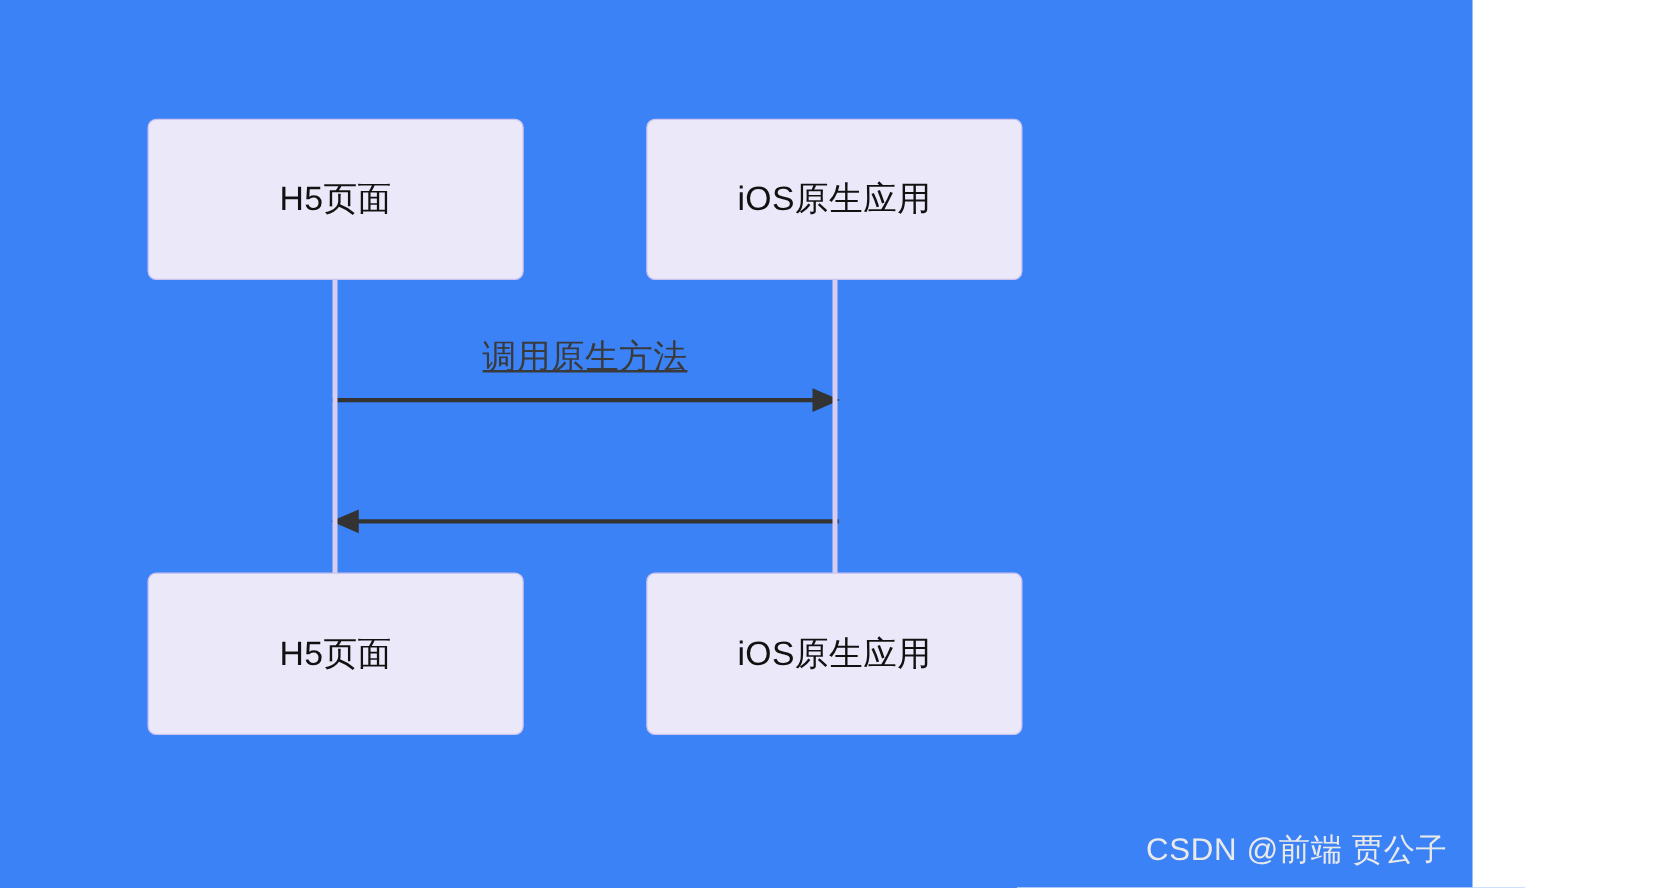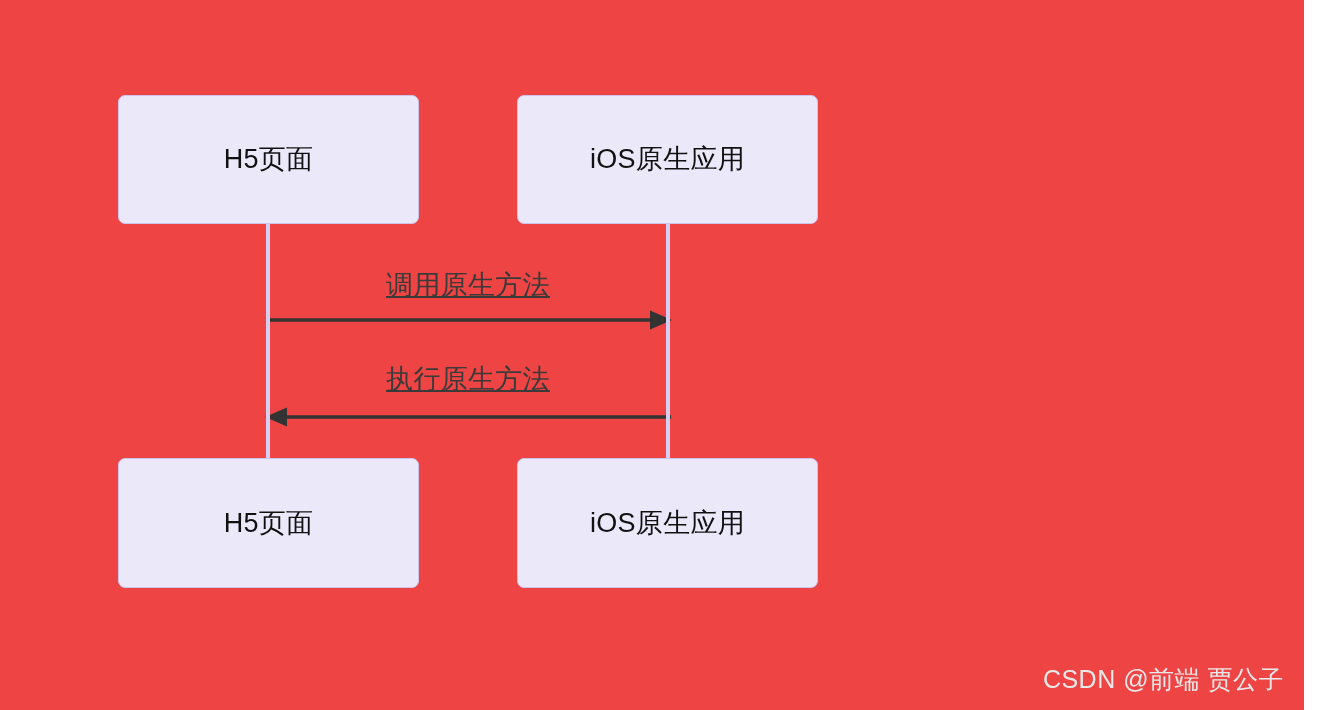--- a/index.html
+++ b/index.html
@@ -5,23 +5,23 @@
   html, body {
     margin: 0;
     padding: 0;
     background: #ffffff;
   }
   body {
     font-family: "Liberation Sans", "DejaVu Sans", sans-serif;
   }
   #canvas {
     position: relative;
-    width: 1304px;
+    width: 1178px;
     height: 710px;
-    background: #ef4444;
+    background: #3b82f6;
     overflow: hidden;
   }
 
   
   .participant {
     position: absolute;
     box-sizing: border-box;
     background: #ebe8f9;
     border: 1.6px solid #cdc3ef;
     border-radius: 7px;
@@ -105,21 +105,20 @@
     <span class="plabel">iOS原生应用</span>
   </div>
 
   <div class="msg-label" id="msg1-label">调用原生方法</div>
 
   <svg class="msg-arrow" id="msg1-arrow" viewBox="0 0 408 28">
     <line x1="1" y1="14" x2="387" y2="14" stroke="#333333" stroke-width="3.4"></line>
     <polygon points="385,4.5 407,14 385,23.5" fill="#333333"></polygon>
   </svg>
 
-  <div class="msg-label" id="msg2-label">执行原生方法</div>
 
   <svg class="msg-arrow" id="msg2-arrow" viewBox="0 0 410 28">
     <line x1="23" y1="14" x2="409" y2="14" stroke="#333333" stroke-width="3.4"></line>
     <polygon points="25,4.5 3,14 25,23.5" fill="#333333"></polygon>
   </svg>
 
   <div class="participant" id="p-h5-bot">
     <span class="plabel">H5页面</span>
   </div>
 

